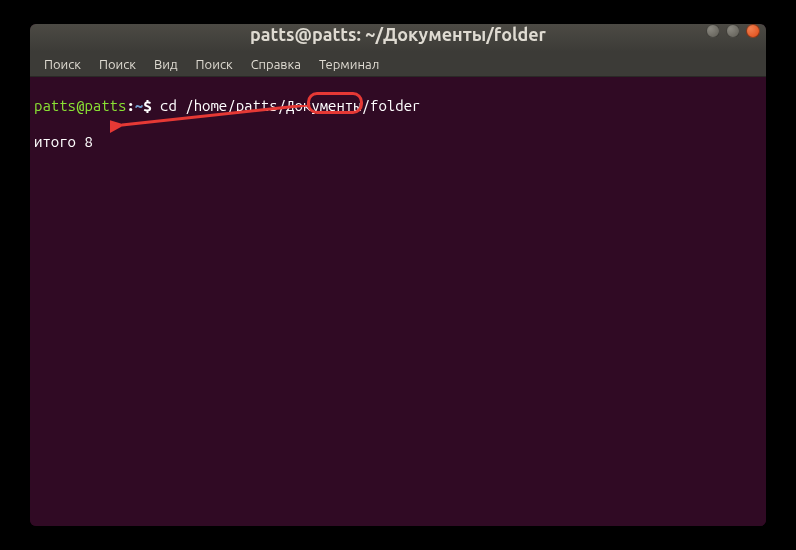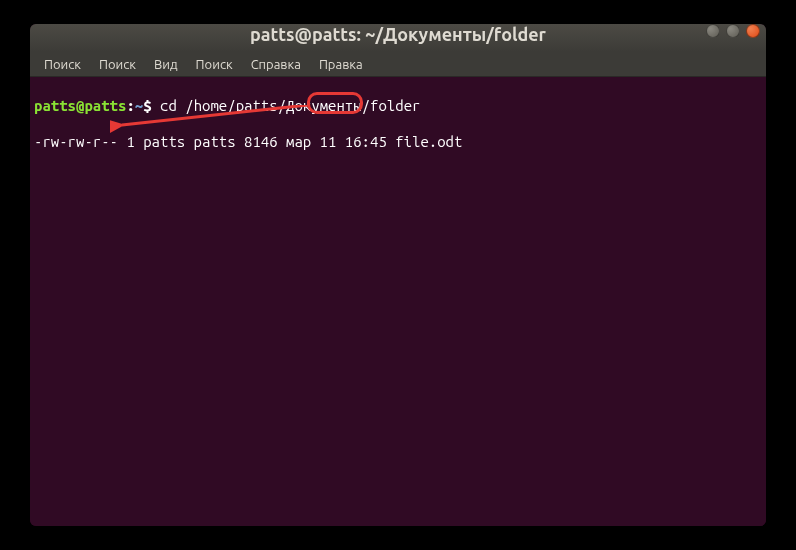--- a/index.html
+++ b/index.html
@@ -71,21 +71,21 @@
       background: #300a24;
       padding: 2px 4px;
       color: #ffffff;
       font-size: 15px;
       line-height: 18px;
       white-space: pre;
       position: relative;
       font-family: "Ubuntu Mono", "DejaVu Sans Mono", monospace;
     }
     .line { display: block; }
-    .user-host { color: #8ae234; font-weight: bold; }
+    .user-host { color: #8ae234; font-weight: normal; }
     .colon { color: #ffffff; font-weight: bold; }
     .path { color: #729fcf; font-weight: bold; }
     .dollar { color: #ffffff; font-weight: bold; }
     .command { color: #ffffff; }
     .output { color: #ffffff; }
     .cursor {
       display: inline-block;
       width: 9px;
       height: 16px;
       background: #ffffff;
@@ -123,26 +123,26 @@
       <div class="wc-btn wc-close"></div>
     </div>
   </div>
 
   <div class="menubar">
     <div class="menu-item">Поиск</div>
     <div class="menu-item">Поиск</div>
     <div class="menu-item">Вид</div>
     <div class="menu-item">Поиск</div>
     <div class="menu-item">Справка</div>
-    <div class="menu-item">Правка</div>
+    <div class="menu-item">Терминал</div>
   </div>
 
   <div class="terminal-body">
 <span class="line"><span class="user-host">patts@patts</span><span class="colon">:</span><span class="path">~</span><span class="dollar">$</span><span class="command"> </span><span class="command">cd /home/patts/Документы/folder</span></span>
-<span class="line output">-rw-rw-r-- 1 patts patts 8146 мар 11 16:45 file.odt</span>
+<span class="line output">итого 8</span>
 
     <div class="highlight-box hl1"></div>
     <svg class="arrow-svg" width="210" height="30">
       <defs>
         <marker id="arrowhead" markerWidth="6" markerHeight="5" refX="1" refY="2.5" orient="auto">
           <polygon points="6 0, 0 2.5, 6 5" fill="#e53935"></polygon>
         </marker>
       </defs>
       <line x1="198" y1="0" x2="12" y2="20" stroke="#e53935" stroke-width="3" marker-end="url(#arrowhead)"></line>
     </svg>

